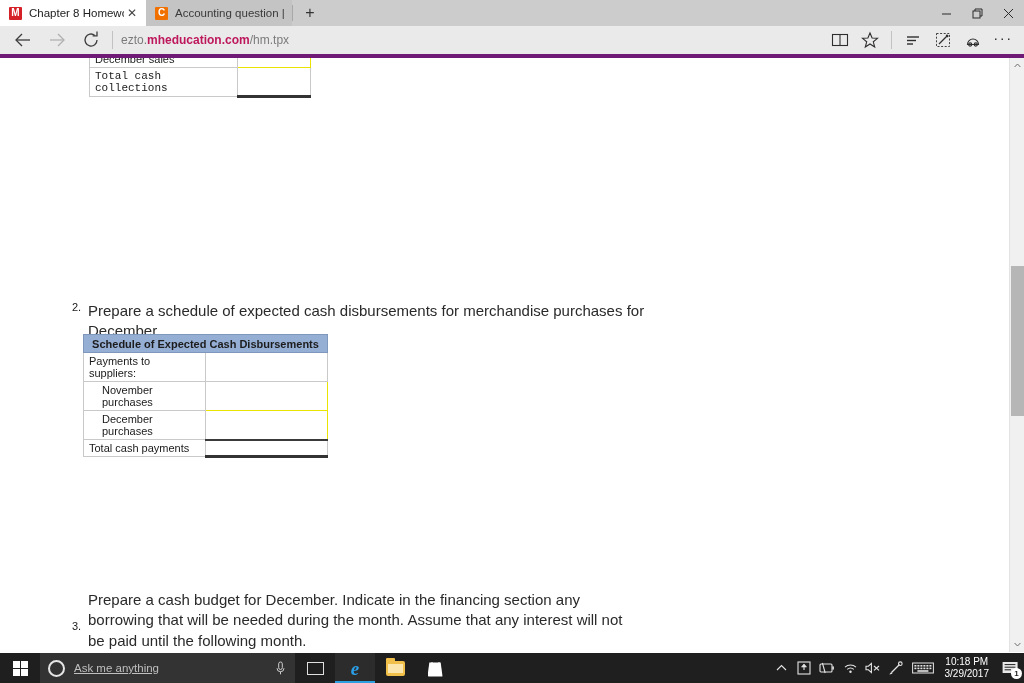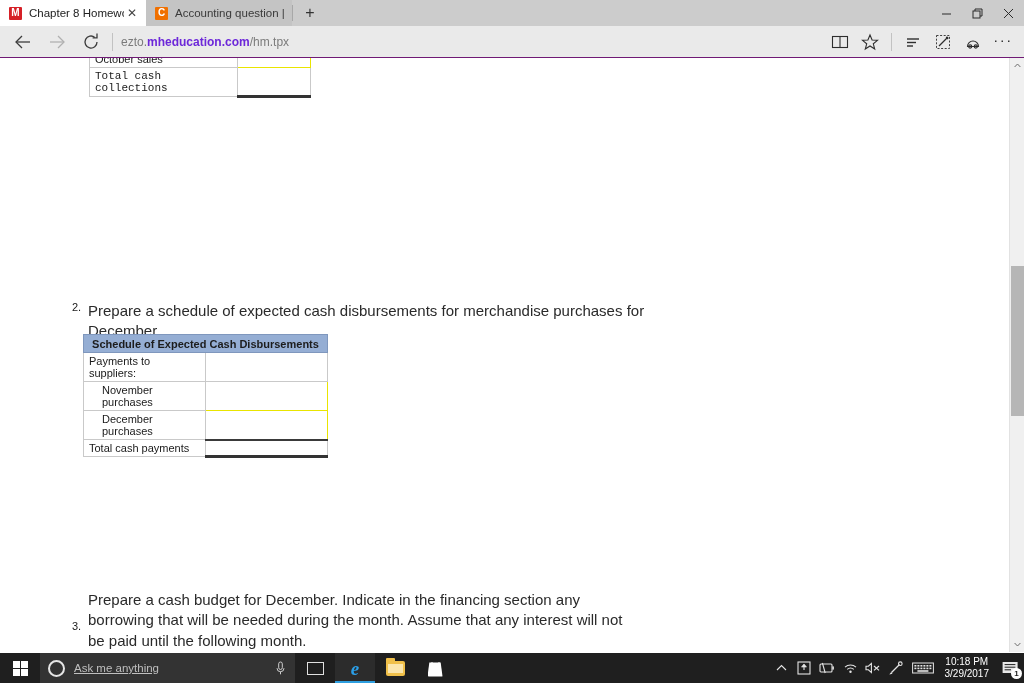--- a/index.html
+++ b/index.html
@@ -118,21 +118,21 @@
   .wc svg { display: block; }
 
   
   .navbar {
     height: 32px;
     background: #eaeaea;
     display: flex;
     align-items: center;
     padding: 0 6px;
     box-sizing: border-box;
-    border-bottom: 1px solid #701a75;
+    border-bottom: 4px solid #701a75;
   }
   .navbtn {
     width: 34px; height: 30px;
     display: flex; align-items: center; justify-content: center;
     color: #3c3c3c;
   }
   .navbtn.disabled { color: #b0b0b0; }
   .navbtn svg { display: block; }
   .addr-sep {
     width: 1px;
@@ -142,21 +142,21 @@
   }
   .addrbar {
     flex: 1 1 auto;
     height: 30px;
     display: flex;
     align-items: center;
     font-size: 12px;
     color: #6b6b6b;
   }
   .url-dim { color: #7b7b7b; }
-  .url-strong { color: #6d28d9; font-weight: bold; }
+  .url-strong { color: #be185d; font-weight: bold; }
   .toolbar-right {
     display: flex;
     align-items: center;
   }
   .tbtn {
     width: 30px; height: 30px;
     display: flex; align-items: center; justify-content: center;
     color: #2e2e2e;
   }
   .tbtn svg { display: block; }
@@ -551,21 +551,21 @@
       </div>
     </div>
   </div>
 
   <div class="viewport">
     <div class="page">
 
       <table class="acct-table" style="left:89px; top:-8px; width:222px;">
         <tbody>
             <tr>
-          <td style="width:146px;">October sales</td>
+          <td style="width:146px;">December sales</td>
           <td class="cell-input"></td>
         </tr>
         <tr>
           <td style="width:146px;font-family:Liberation Mono, monospace;">Total cash collections</td>
           <td class="cell-total"></td>
         </tr>
       </tbody>
         </table>
 
       <div class="q-num" style="left:72px; top:243px;">2.</div>

